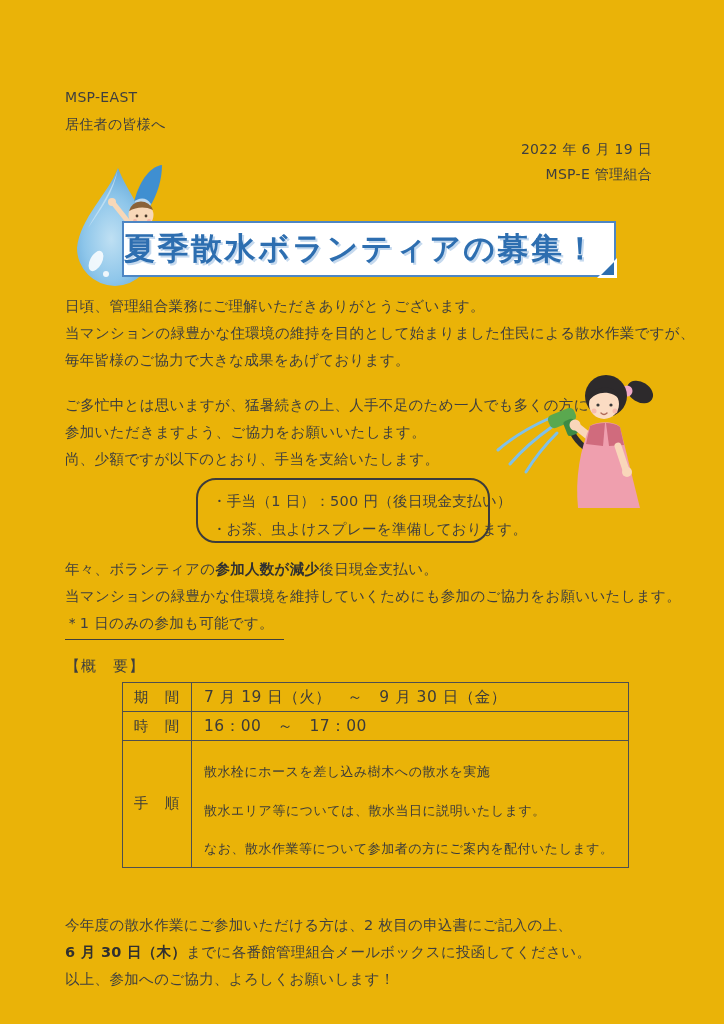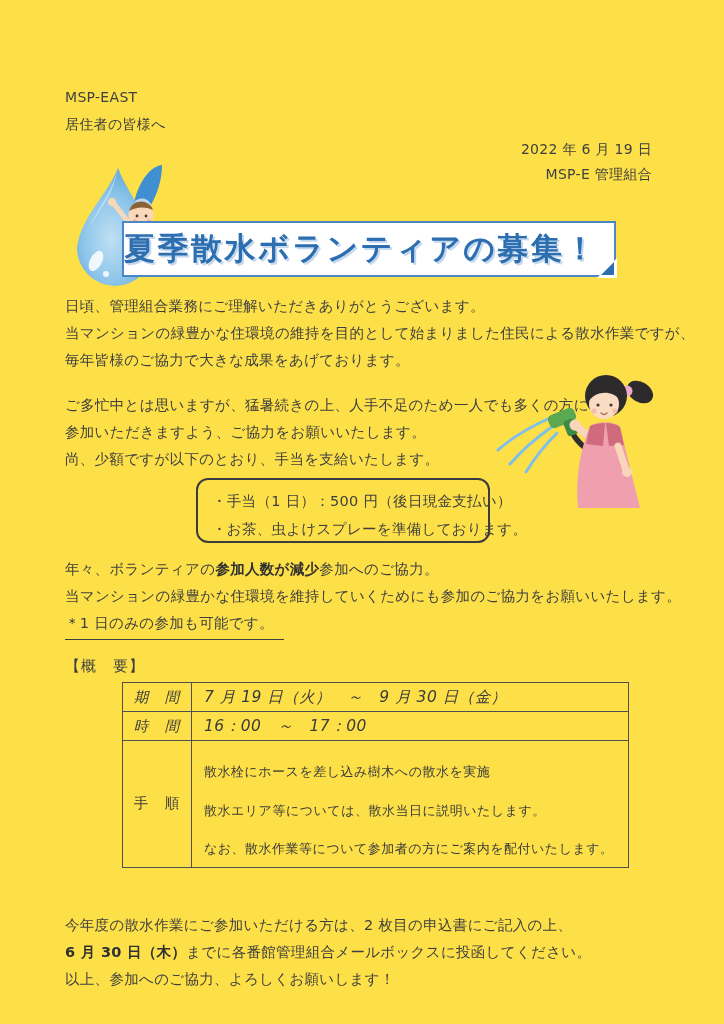--- a/index.html
+++ b/index.html
@@ -1,17 +1,17 @@
 <!DOCTYPE html>
 <html><head>
 <meta charset="utf-8">
 <style>
   html,body{margin:0;padding:0;background:#e8e8e8;}
   .page{
-    position:relative;width:724px;height:1024px;margin:0 auto;background:#fde047;
+    position:relative;width:724px;height:1024px;margin:0 auto;background:#eab308;
     font-family:"DejaVu Sans","Liberation Sans",sans-serif;
     color:#3f3f3f;overflow:hidden;
   }
   .abs{position:absolute;}
   .line{font-size:14.5px;line-height:27px;letter-spacing:0.3px;white-space:nowrap;}
   .hdr-left{left:65px;top:84px;}
   .hdr-left .line{line-height:27px;font-size:14px;}
   .hdr-right{right:72px;top:137px;text-align:right;}
   .hdr-right .line{line-height:25px;font-size:14px;}
 
@@ -25,40 +25,40 @@
     font-size:31px;font-weight:bold;color:#2d6eb0;letter-spacing:2.5px;
     text-shadow:2px 2px 0 #c5d9ee;white-space:nowrap;
   }
   .banner-fold{position:absolute;right:-3px;bottom:-3px;width:20px;height:20px;}
 
   .p-intro{left:65px;top:293px;}
   .p-appeal{left:65px;top:392px;}
 
   .allowance{
     left:196px;top:478px;width:276px;height:50px;
-    border:2px solid #3c3c3c;border-radius:12px;
+    border:2px solid #3c3c3c;border-radius:20px;
     padding:7px 0 4px 14px;
     text-align:right;
   }
   .allowance .line{line-height:28px;}
 
   .p-decline{left:65px;top:556px;}
   .bold-seg{font-weight:bold;color:#303030;margin-top:16px;}
   .underline-note{display:inline-block;border-bottom:1.4px solid #3f3f3f;padding-right:10px;padding-bottom:2px;}
 
   .overview-heading{left:65px;top:657px;font-size:15px;letter-spacing:1px;}
 
   .overview-table{
     left:122px;top:682px;border-collapse:collapse;table-layout:fixed;
     font-size:15px;color:#3b3b3b;
   }
   .overview-table td{border:1.4px solid #4f4f4f;vertical-align:middle;}
   .td-label{width:66px;text-align:center;font-size:14.5px;letter-spacing:1px;}
   .td-value{width:412px;padding:1px 12px;letter-spacing:0.5px;}
-  .row-single td{height:26px;font-style:italic;}
+  .row-single td{height:26px;}
   .td-steps{padding:5px 12px;}
   .td-steps .step-line{line-height:25.5px;font-size:13px;white-space:nowrap;margin-top:13px;}
   .val-date{font-size:15.5px;}
 
   .p-closing{left:65px;top:912px;}
 
   .illus{pointer-events:none;}
   .illus-drop{left:54px;top:158px;width:136px;height:136px;}
   .illus-woman{left:490px;top:366px;width:182px;height:146px;}
 </style>
@@ -166,21 +166,21 @@
       <circle cx="85" cy="59" r="5.5" fill="#f9d6ba"></circle>
     </svg>
   </div>
 
   <div class="abs allowance">
     <div class="line">・手当（1 日）：500 円（後日現金支払い）</div>
     <div class="line">・お茶、虫よけスプレーを準備しております。</div>
   </div>
 
   <div class="abs p-decline">
-    <div class="line"><span>年々、ボランティアの</span><span class="bold-seg">参加人数が減少</span><span>参加へのご協力。</span></div>
+    <div class="line"><span>年々、ボランティアの</span><span class="bold-seg">参加人数が減少</span><span>後日現金支払い。</span></div>
     <div class="line">当マンションの緑豊かな住環境を維持していくためにも参加のご協力をお願いいたします。</div>
     <div class="line"><span class="underline-note">＊1 日のみの参加も可能です。</span></div>
   </div>
 
   <div class="abs overview-heading">【概　要】</div>
 
   <table class="abs overview-table">
     <tbody>
       <tr class="row-single">
         <td class="td-label">期　間</td>

